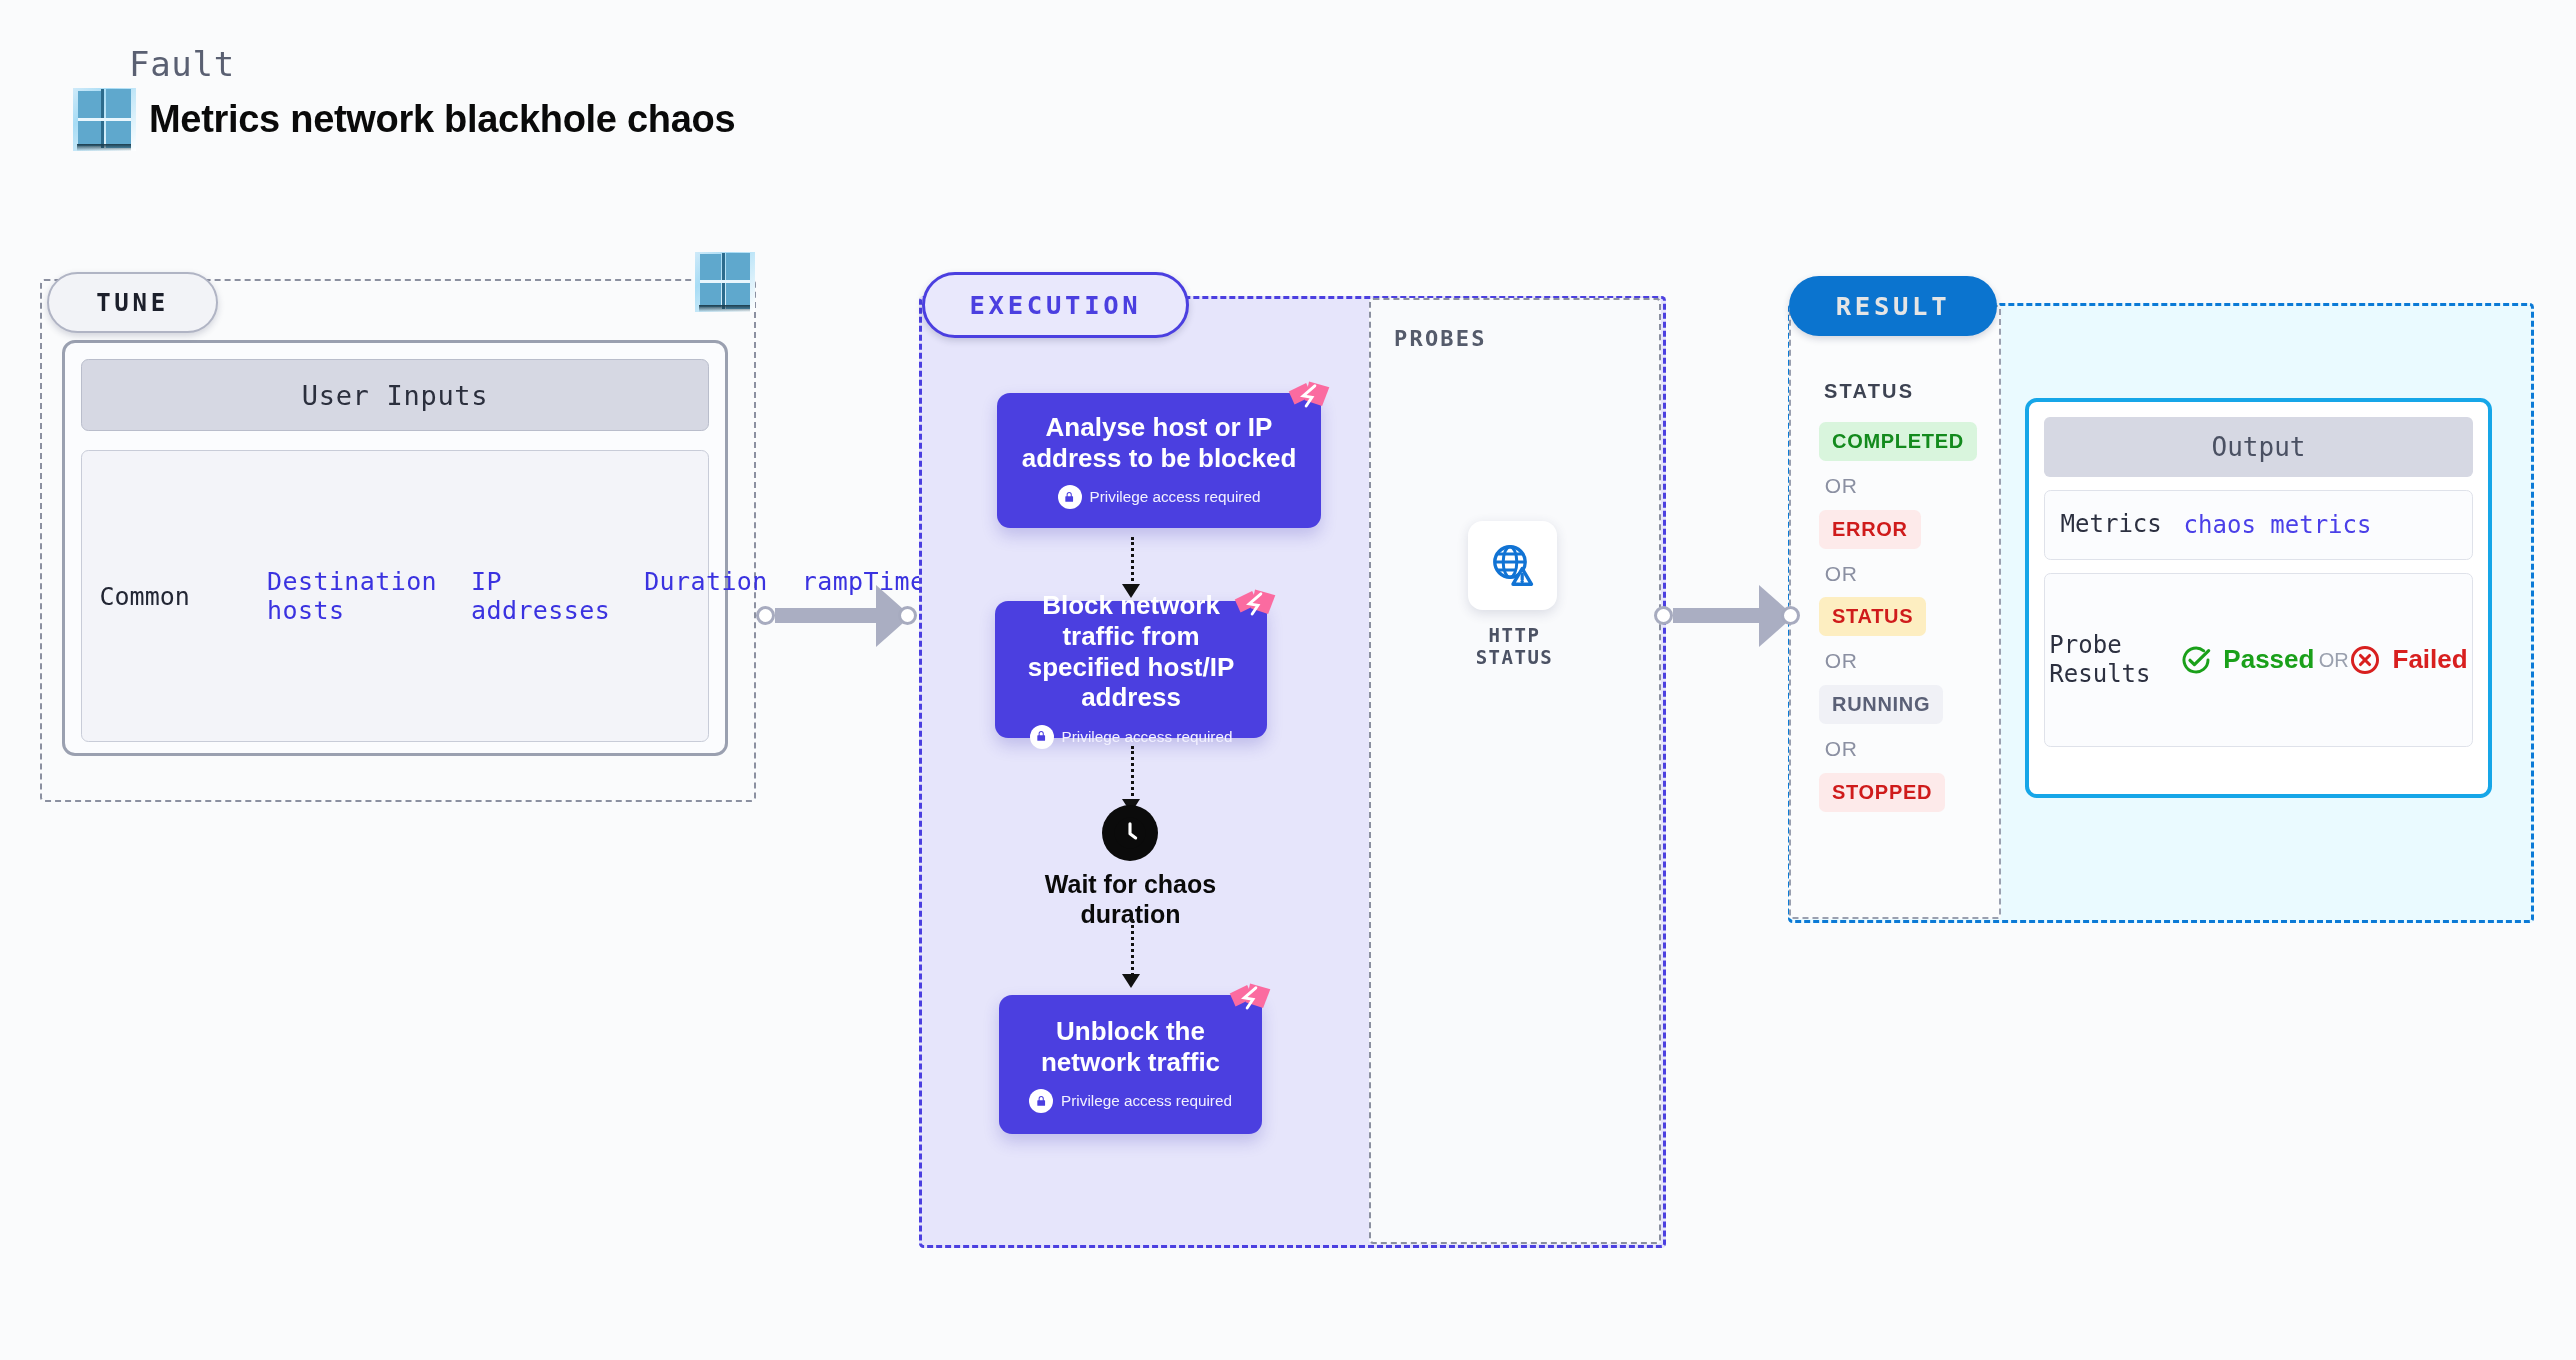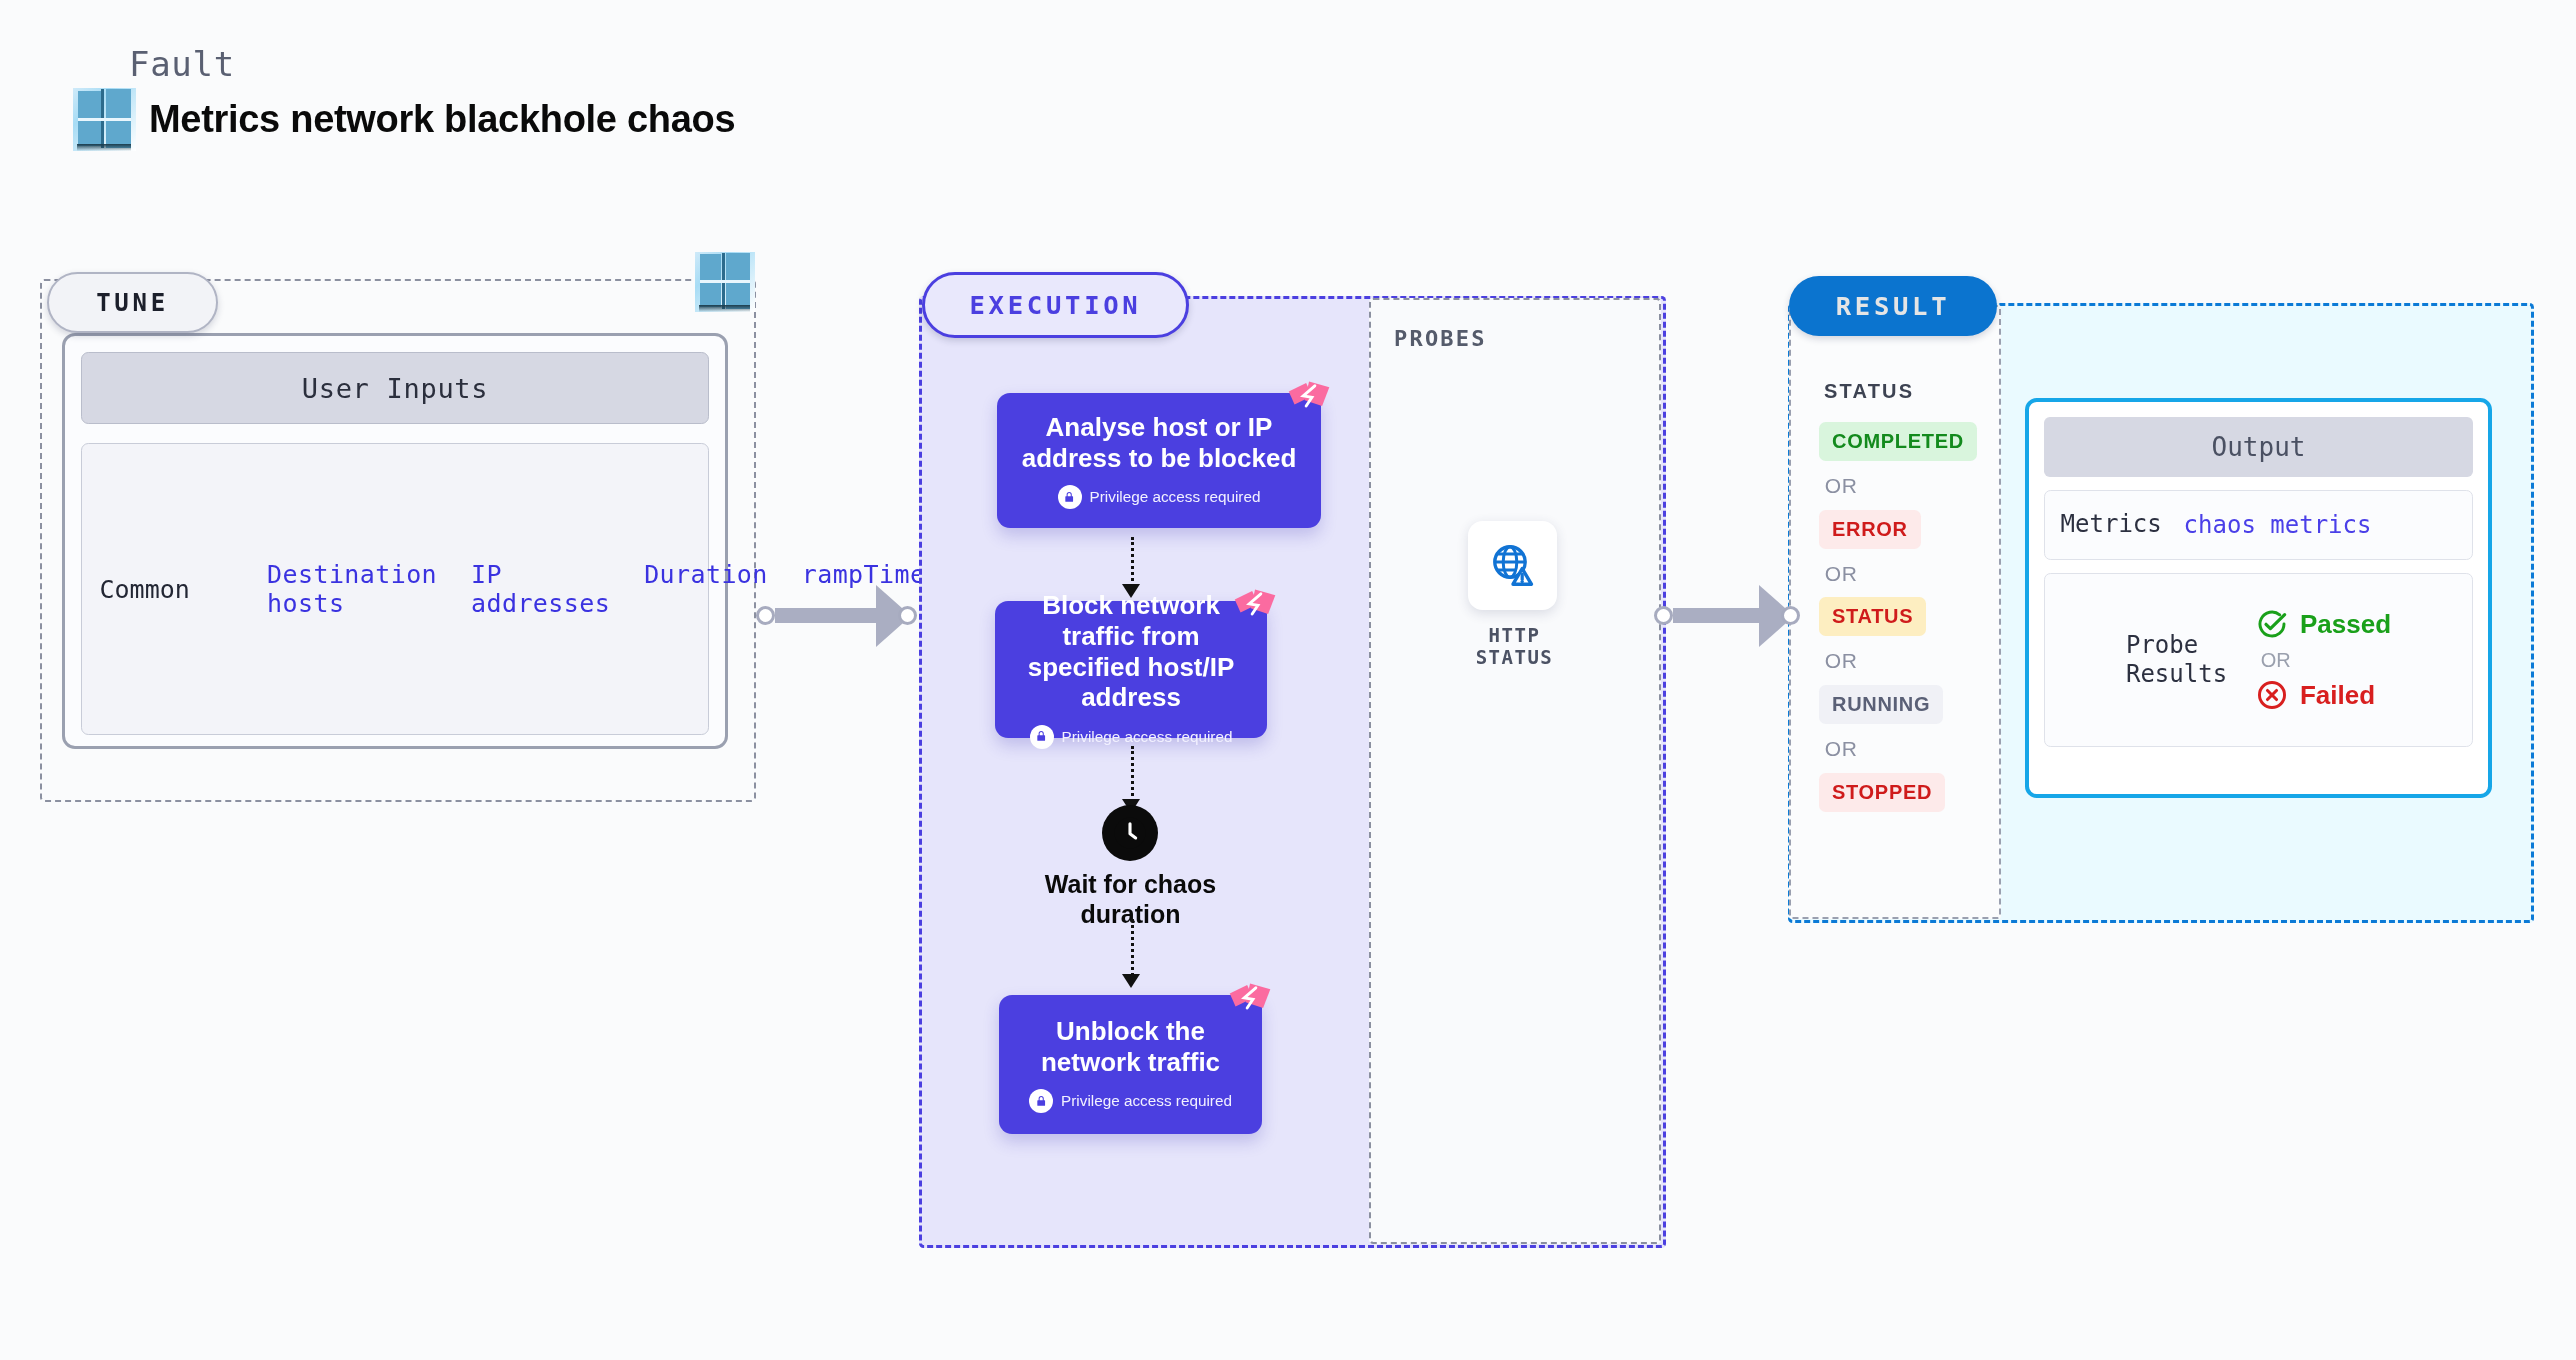--- a/index.html
+++ b/index.html
@@ -46,21 +46,21 @@
   }
   .dash-panel{border-style:dashed;background:transparent;}
 
   
   #tune-panel{left:40px;top:279px;width:712px;height:519px;
     border:2.9px dashed #8b90a0;border-radius:4.4px;}
   #tune-badge{left:47px;top:272px;width:167px;height:57px;
     background:#f2f3f7;border:2.9px solid #b0b4c4;color:#1c1f2b;font-size:24px;}
   #tune-win-logo{left:695px;top:252px;width:60px;height:60px;z-index:15;}
   #tune-card{
-    left:62px;top:333px;width:666px;height:416px;
+    left:62px;top:340px;width:666px;height:416px;
     background:#fbfcfe;border:3.7px solid #9aa0b0;border-radius:13px;
     box-sizing:border-box;padding:16px;
   }
   #user-inputs-header{
     height:70px;background:#d6d8e3;border:1.5px solid #b9bdcb;border-radius:7.3px;
     display:flex;align-items:center;justify-content:center;
     font-family:"DejaVu Sans Mono", monospace;font-size:27px;color:#2b2f3d;
     letter-spacing:0.7px;
   }
   #common-box{
@@ -174,21 +174,21 @@
   #metrics-row{
     margin-top:13px;height:70px;border:1.5px solid #dfe2ea;border-radius:6.6px;
     background:#fbfcfe;display:flex;align-items:center;box-sizing:border-box;padding:0 16px;
   }
   .row-key{font-family:"DejaVu Sans Mono", monospace;font-size:24px;color:#2c3040;width:123px;flex:0 0 123px;line-height:1.2;}
   .row-val-link{font-family:"DejaVu Sans Mono", monospace;font-size:24px;color:#4a3fe8;}
   #probe-row{
     margin-top:13px;height:174px;border:1.5px solid #dfe2ea;border-radius:6.6px;
     background:#fbfcfe;display:flex;align-items:center;box-sizing:border-box;padding:0 16px;justify-content:center;
   }
-  #probe-results-vals{display:flex;flex-direction:column;justify-content:center;padding-left:7.3px;}
+  #probe-results-vals{display:flex;flex-direction:row;justify-content:center;padding-left:7.3px;}
   .probe-line{display:flex;align-items:center;gap:11.7px;}
   .probe-text{font-size:26px;font-weight:bold;}
   .probe-or{font-size:20px;color:#9aa0ae;margin:8.8px 0 7.3px 4.4px;}
 </style>
 </head>
 <body>
 
 <div class="abs" id="header">
   <div id="fault-label">Fault</div>
   <div id="title-row">

